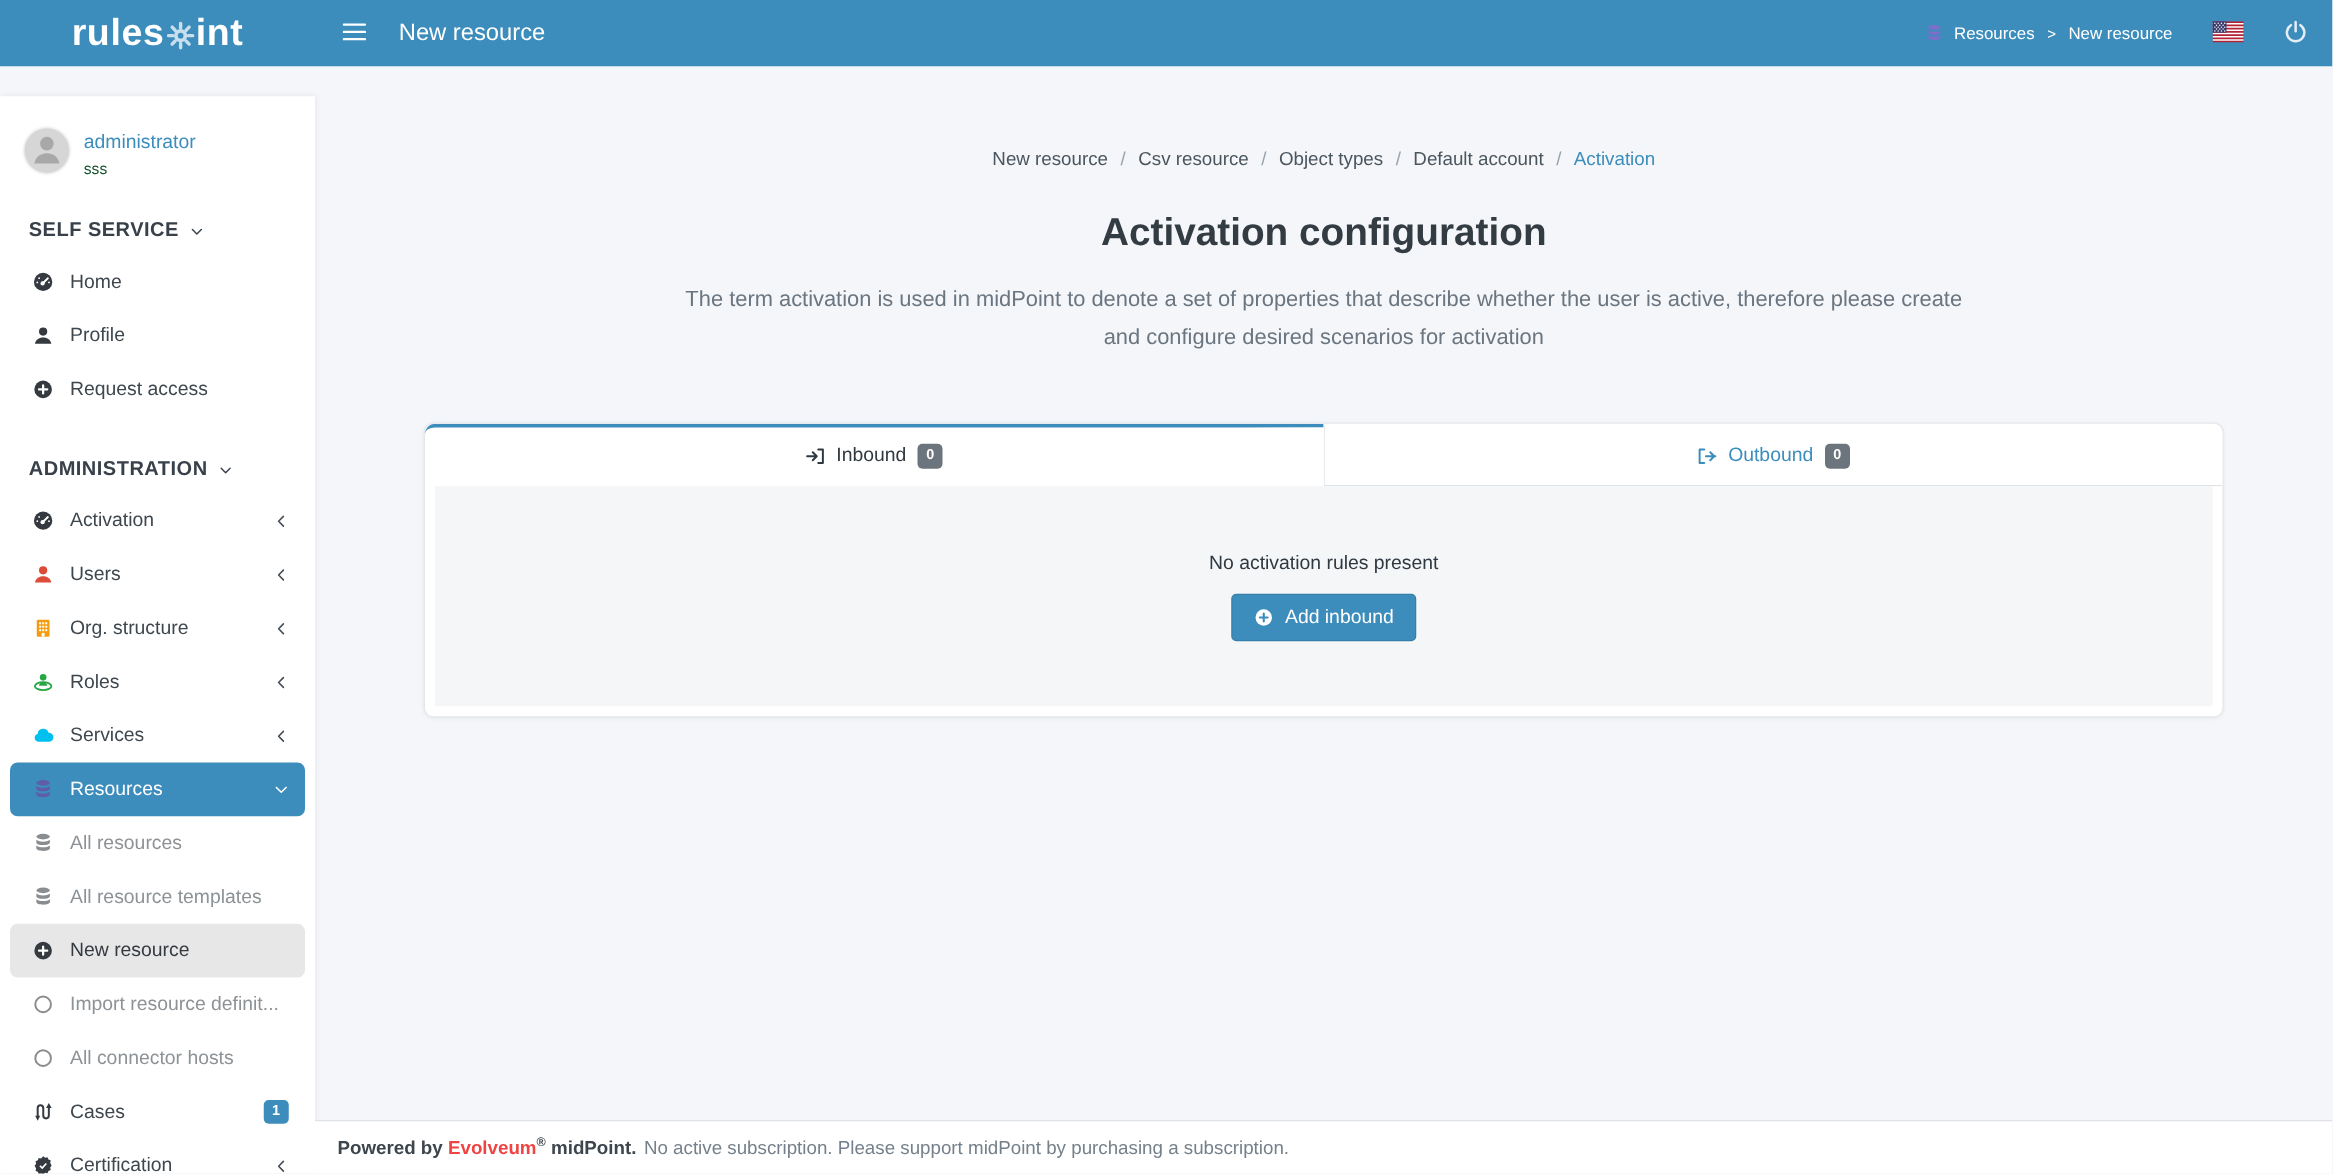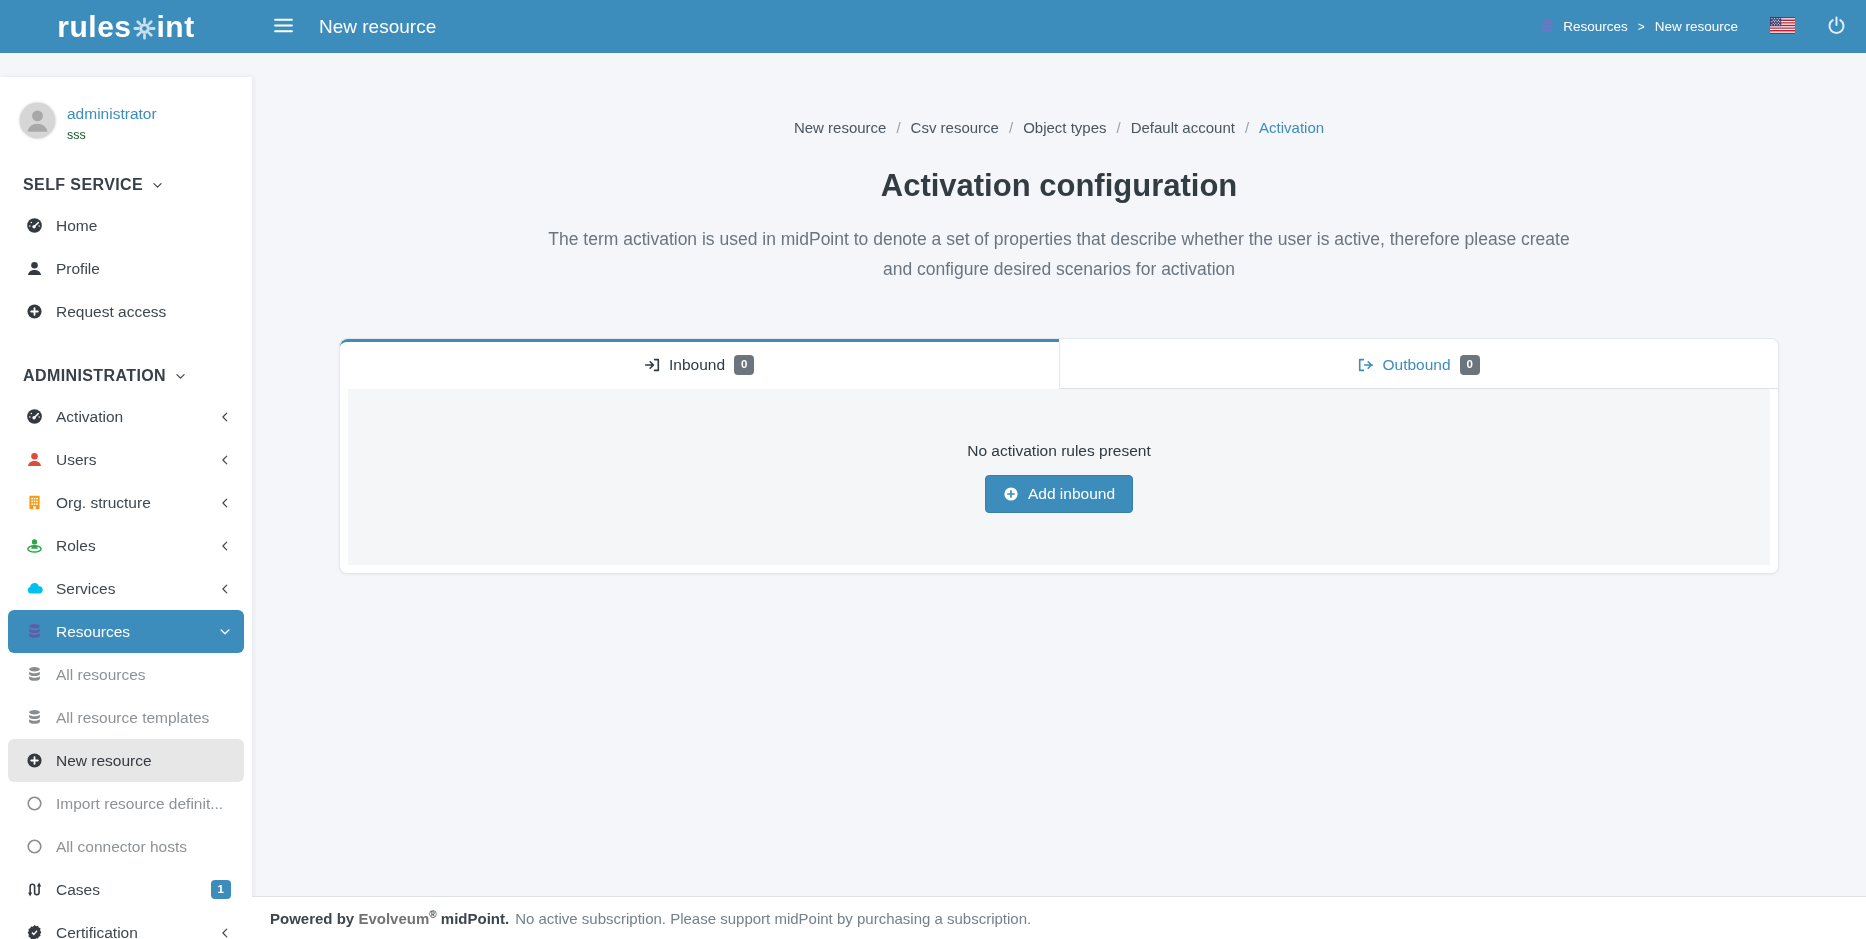--- a/index.html
+++ b/index.html
@@ -92,21 +92,21 @@
          font-size:15.5px; border:1px solid transparent; }
   .btn svg { width:16px; height:16px; }
   .btn-primary { background:#3c8dbc; border-color:#367fa9; color:#fff; padding:9px 17px; }
   .actions { display:flex; justify-content:center; gap:28px; margin-top:80px; }
   .btn-outline { background:#fff; border-color:#ccd2d8; color:#2f3942; padding:10px 19px; font-size:16px; }
   .btn-success { background:#28a745; border-color:#23923d; color:#fff; padding:10px 19px; font-size:16px; }
 
   .footer { margin-top:auto; background:#fff; border-top:1px solid #dee2e6;
             padding:12px 18px; font-size:15px; color:#75808a; }
   .footer .powered { color:#3d454d; font-weight:700; }
-  .footer a { color:#737373; font-weight:700; }
+  .footer a { color:#ef4444; font-weight:700; }
   .footer sup { font-size:10px; }
   .footer .note { margin-left:6px; }
 </style>
 </head>
 <body>
 
 <div>
 
   <header class="topbar">
     <div class="brand">

